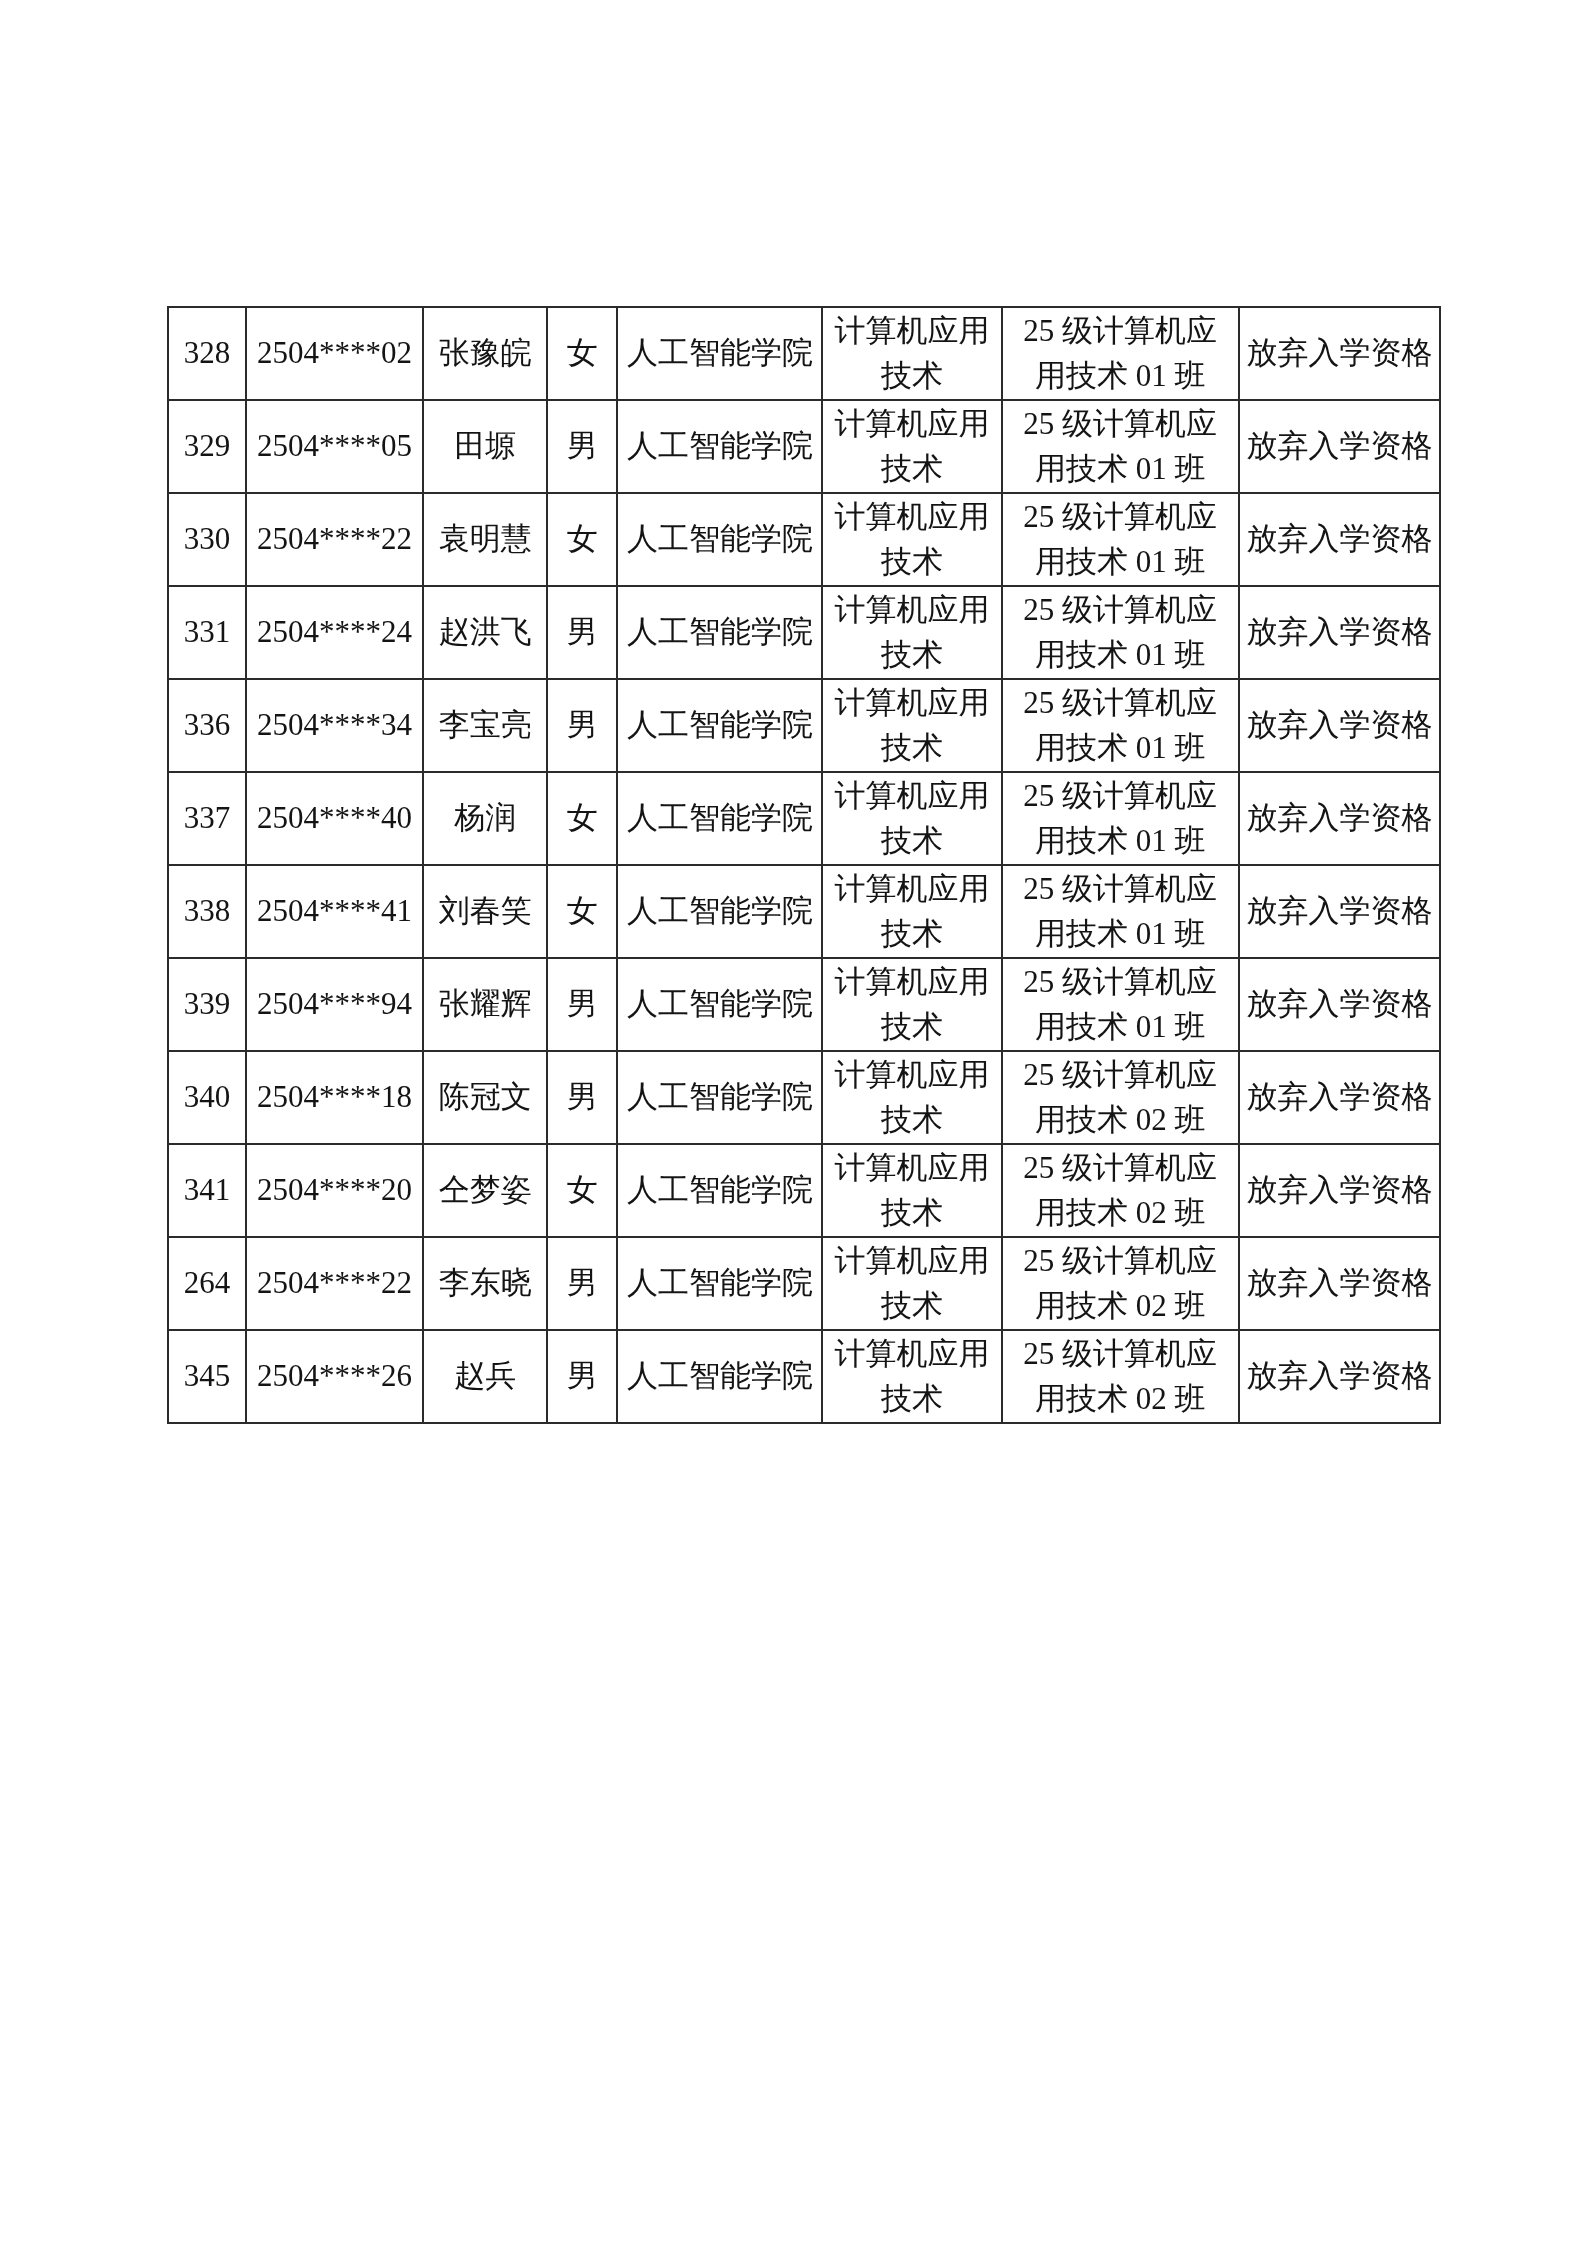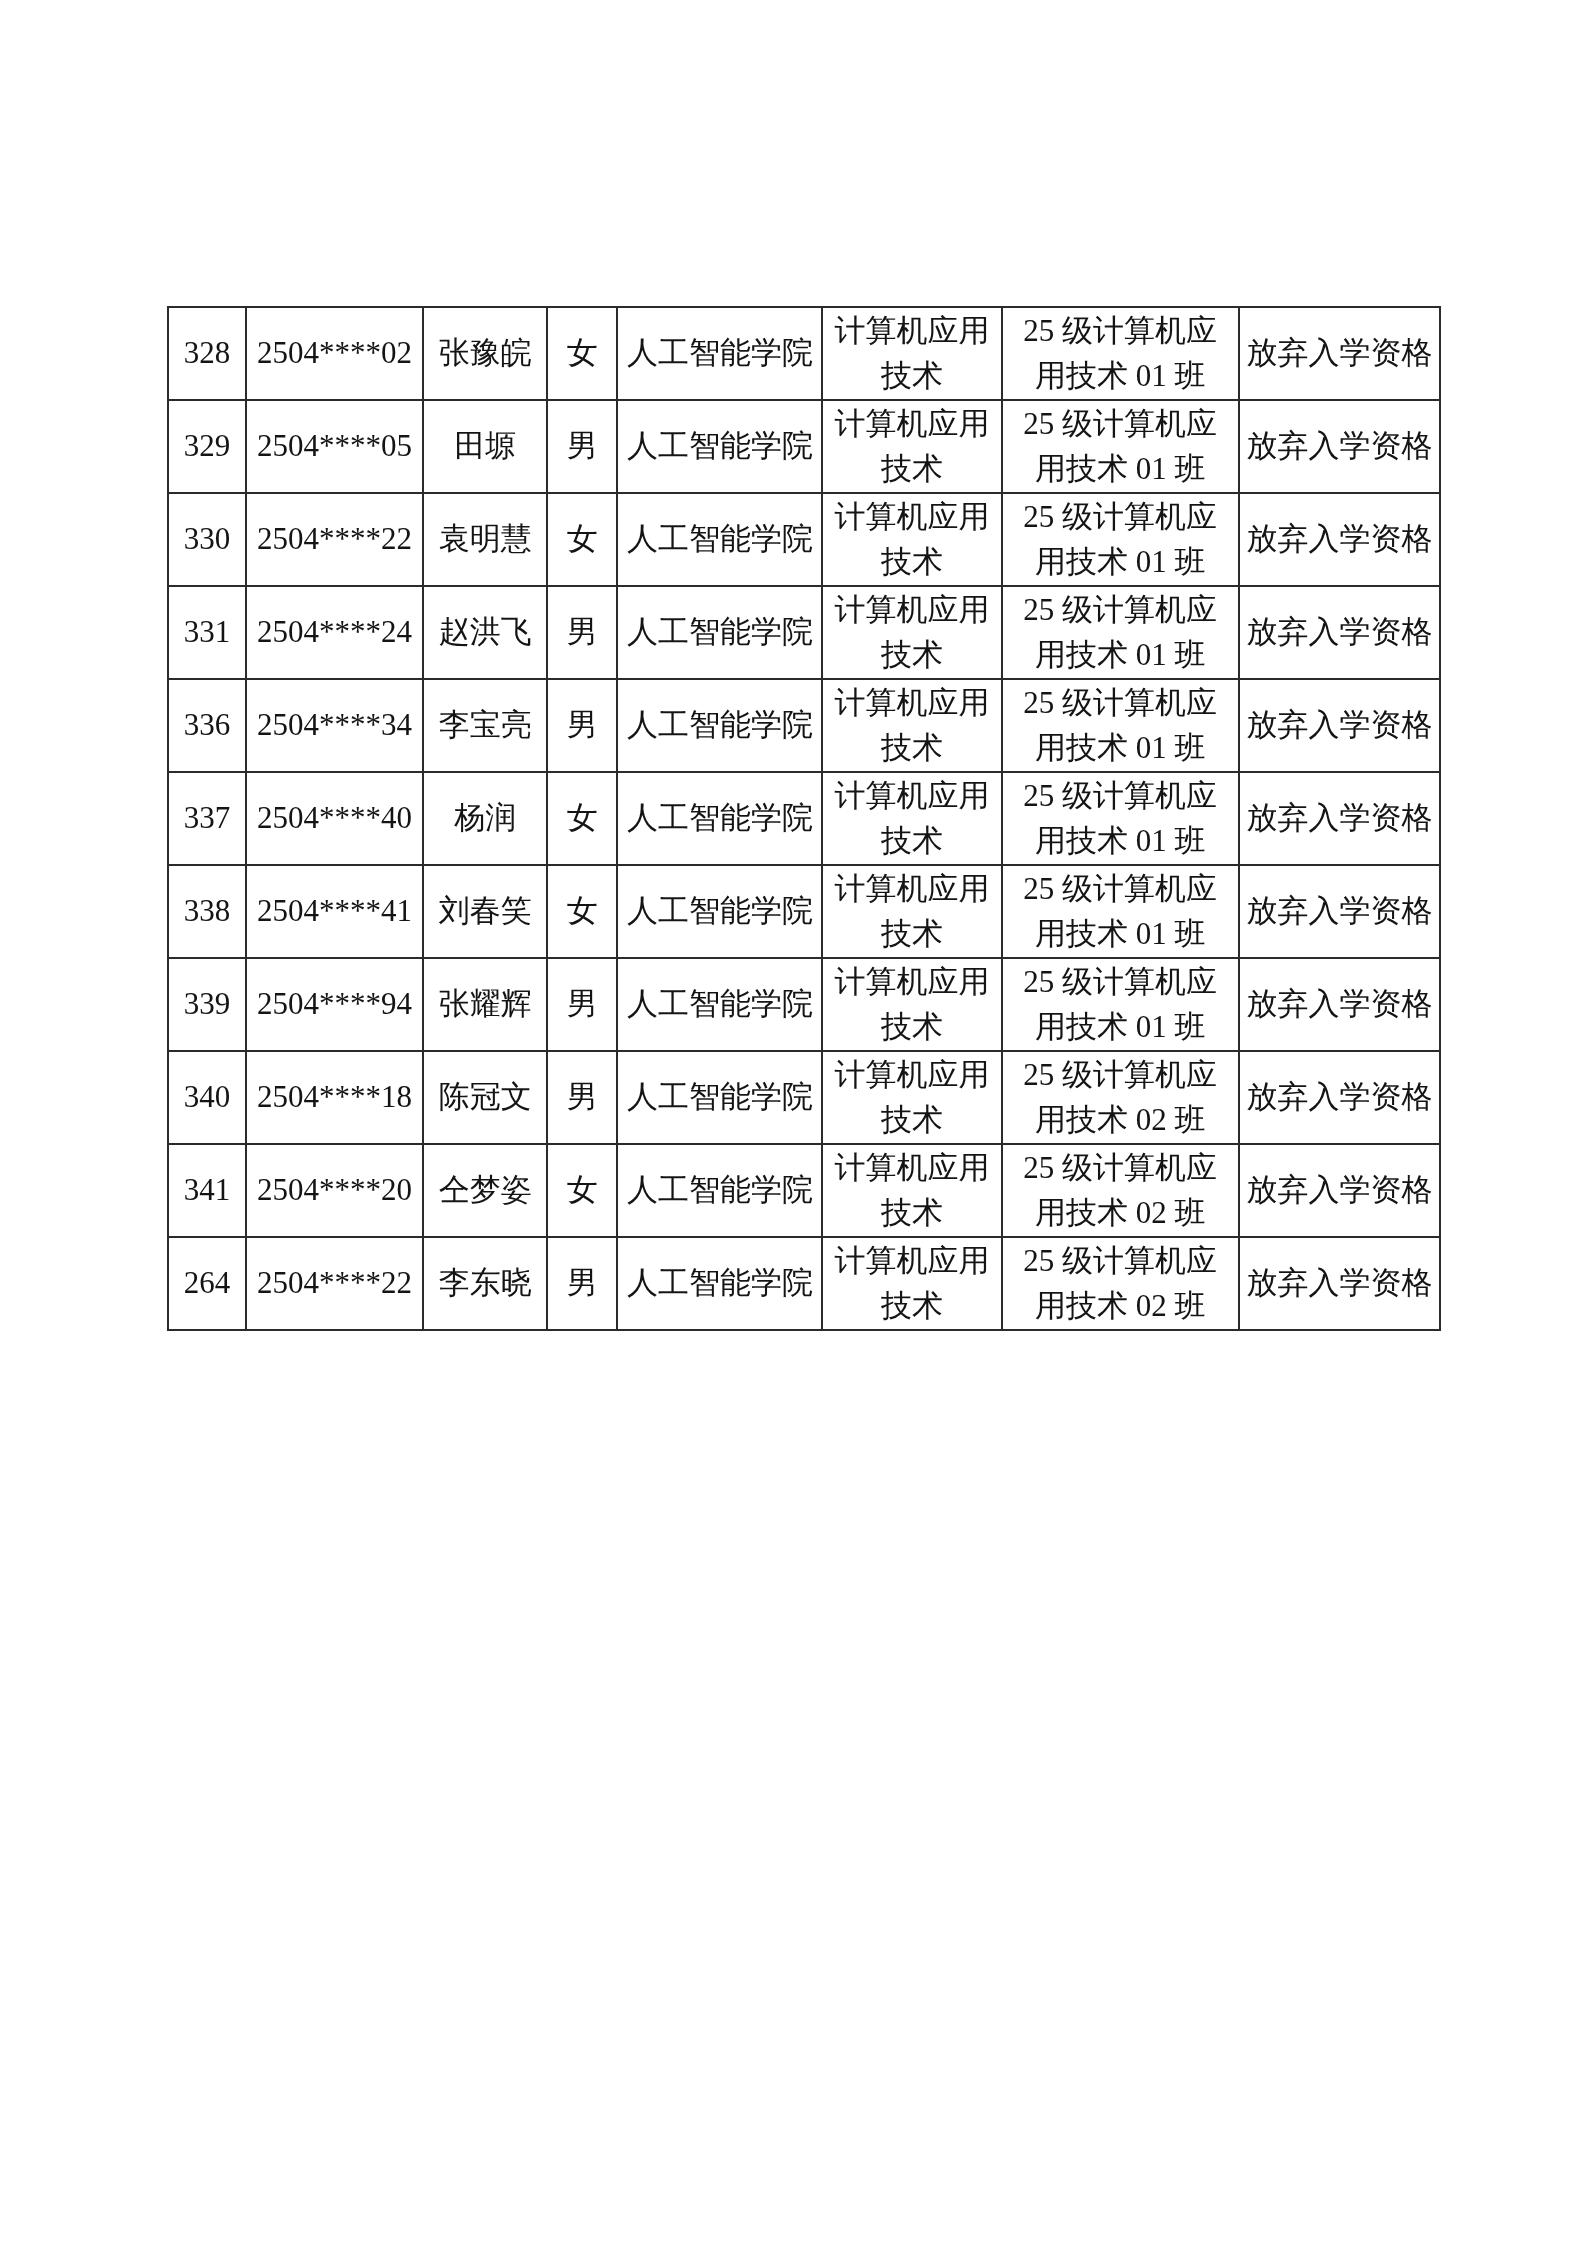--- a/index.html
+++ b/index.html
@@ -164,16 +164,26 @@
         <tr>
       <td>264</td>
       <td>2504****22</td>
       <td>李东晓</td>
       <td>男</td>
       <td>人工智能学院</td>
       <td>计算机应用技术</td>
       <td>25 级计算机应用技术 02 班</td>
       <td>放弃入学资格</td>
     </tr>
+        <tr>
+      <td>345</td>
+      <td>2504****26</td>
+      <td>赵兵</td>
+      <td>男</td>
+      <td>人工智能学院</td>
+      <td>计算机应用技术</td>
+      <td>25 级计算机应用技术 02 班</td>
+      <td>放弃入学资格</td>
+    </tr>
       </tbody>
   </table>
 
 </div>
 
 </body></html>

